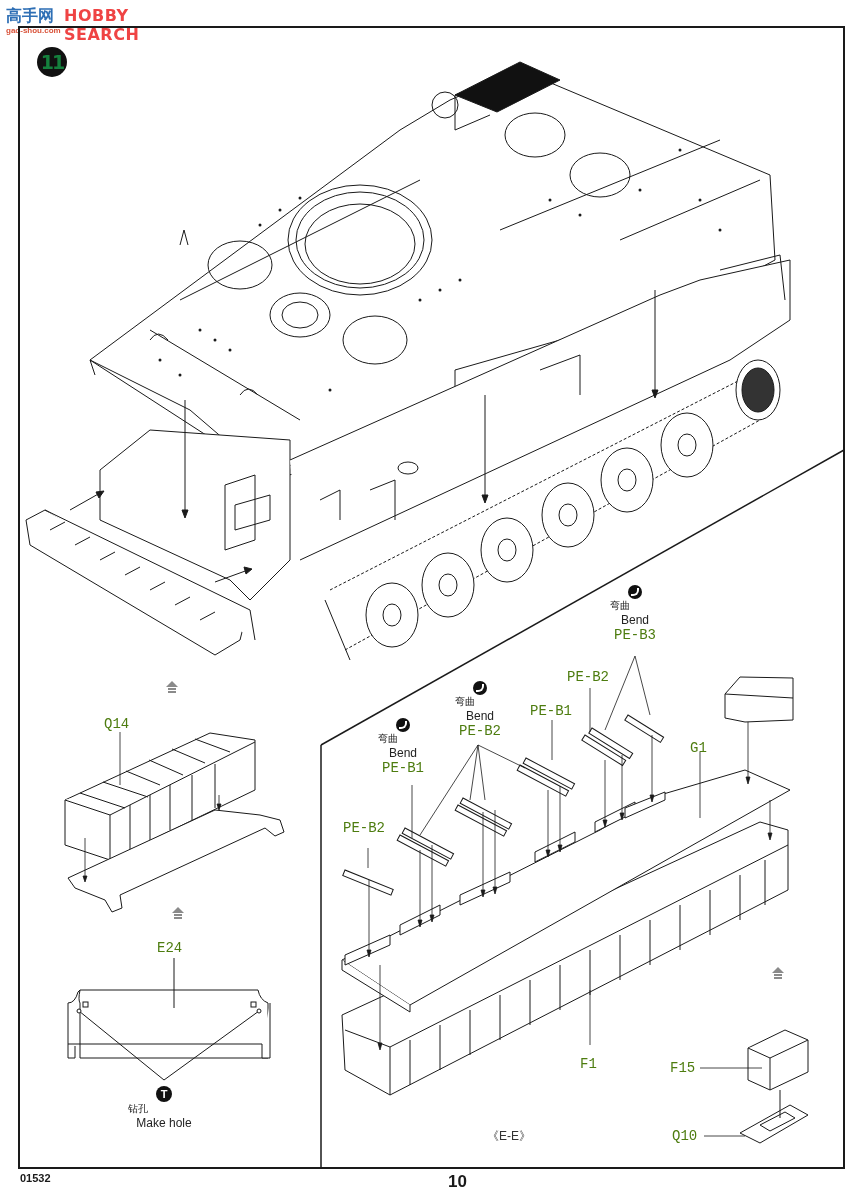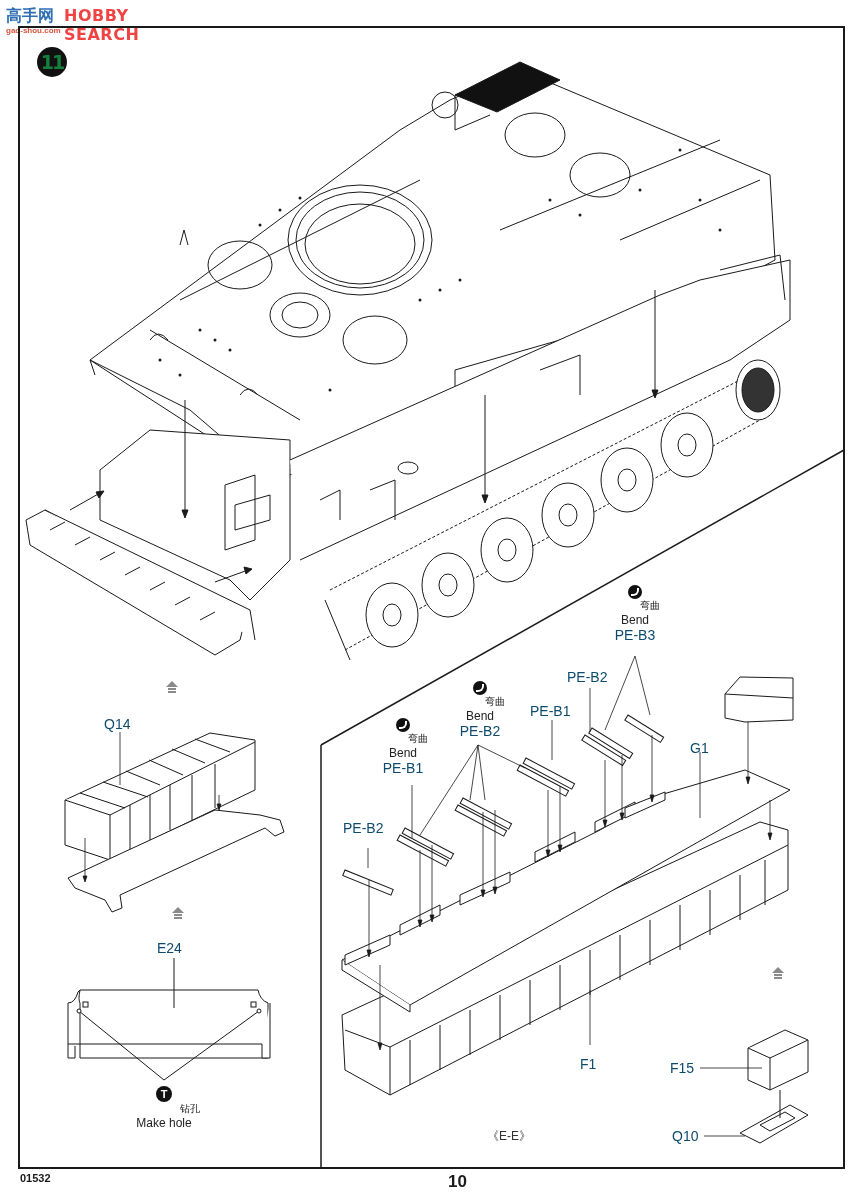--- a/index.html
+++ b/index.html
@@ -3,23 +3,23 @@
 <meta charset="utf-8">
 <style>
   html, body { margin: 0; padding: 0; background: #ffffff; }
   body { width: 862px; height: 1200px; position: relative; overflow: hidden; font-family: "Liberation Sans", sans-serif; color: #1a1a1a; }
   .abs { position: absolute; }
   .watermark { left: 4px; top: 4px; width: 160px; height: 32px; }
   .wm-text { position: absolute; left: 60px; top: 2px; font-size: 16px; font-weight: bold; color: #ef4444; letter-spacing: 0.5px; font-family: "DejaVu Sans", sans-serif; }
   .wm-logo { position: absolute; left: 2px; top: 2px; font-size: 16px; font-weight: bold; color: #2e6fb5; }
   .wm-sub { position: absolute; left: 2px; top: 22px; font-size: 8px; font-weight: bold; color: #d9533a; }
   .step-badge { left: 37px; top: 47px; width: 30px; height: 30px; border-radius: 50%; background: #111; color: #15803d; font-weight: bold; font-size: 19px; display: flex; align-items: center; justify-content: center; letter-spacing: -2px; font-family: "DejaVu Sans", sans-serif; }
-  .label { font-size: 13px; color: #0c4a6e; white-space: nowrap; }
+  .label { font-size: 13px; color: #4d7c0f; white-space: nowrap; font-family: Liberation Mono, monospace; }
   .label.lg { font-size: 14px; }
-  .cn { font-size: 10px; color: #222; font-family: "DejaVu Sans", sans-serif; text-align: right; }
+  .cn { font-size: 10px; color: #222; font-family: "DejaVu Sans", sans-serif; text-align: left; }
   .en { font-size: 12px; color: #222; text-align: center; }
   .bend-icon { width: 14px; height: 14px; border-radius: 50%; background: #111; position: relative; }
   .bend-icon::after { content: ""; position: absolute; left: 3px; top: 3px; width: 6px; height: 6px; border-bottom: 2px solid #fff; border-right: 2px solid #fff; border-radius: 0 0 6px 0; }
   .hole-icon { width: 16px; height: 16px; border-radius: 50%; background: #111; color: #fff; font-size: 11px; font-weight: bold; display: flex; align-items: center; justify-content: center; }
   .ann { text-align: center; }
   .footer-code { left: 20px; top: 1172px; font-size: 11px; font-weight: bold; }
   .footer-page { left: 448px; top: 1172px; font-size: 17px; font-weight: bold; }
   .view-label { left: 487px; top: 1128px; font-size: 12px; color: #333; }
   svg.frame { position: absolute; left: 0; top: 0; }
 </style>

